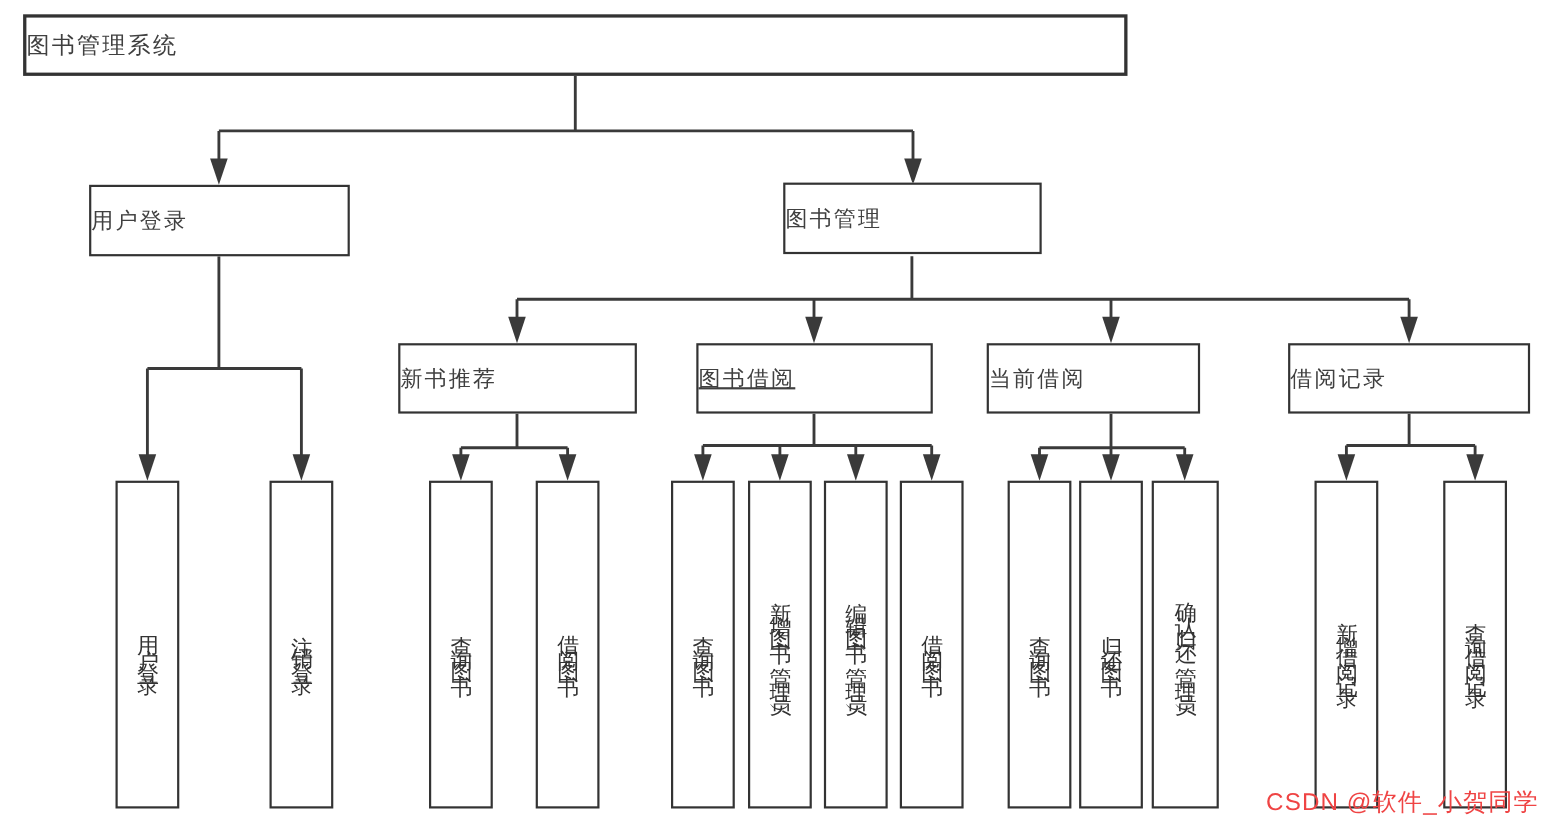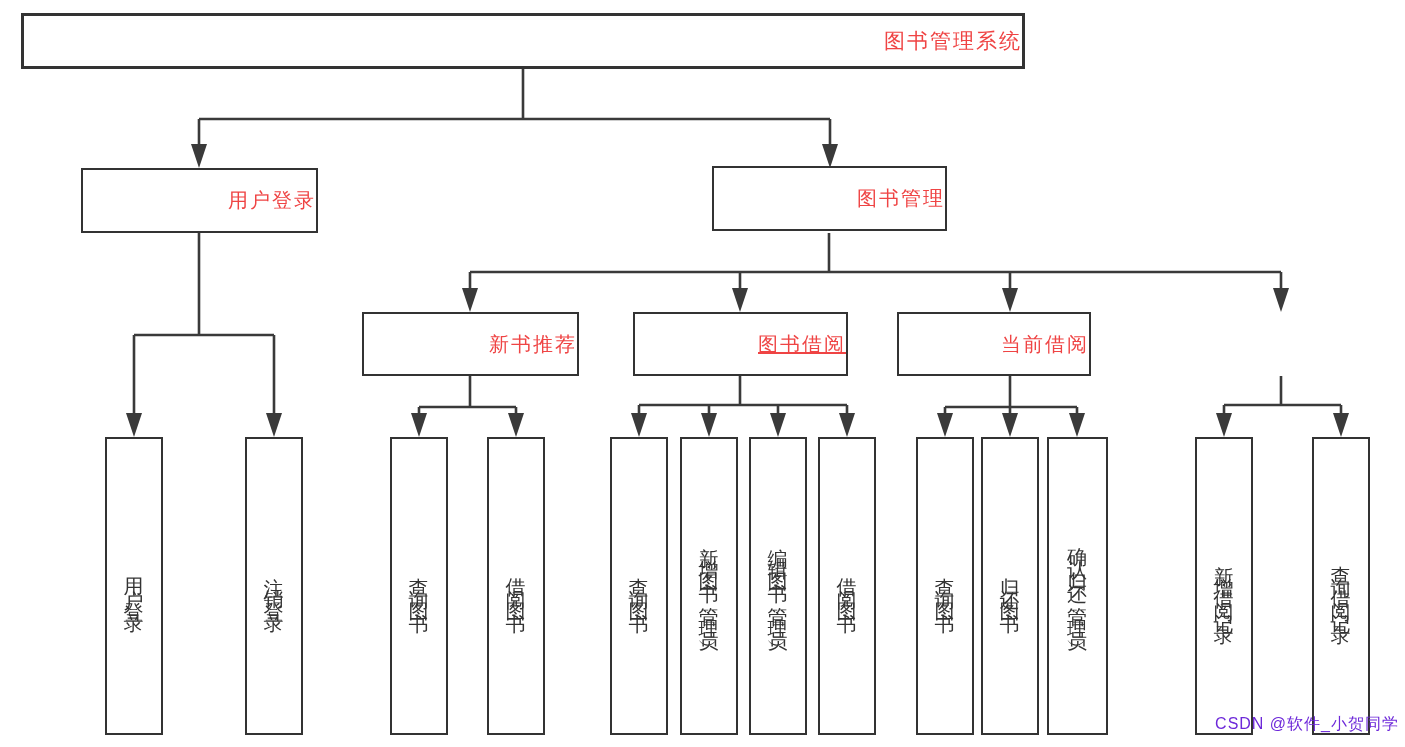--- a/index.html
+++ b/index.html
@@ -33,25 +33,25 @@
     fill: #3a3a3a;
     stroke: none;
   }
   .box {
     position: absolute;
     box-sizing: border-box;
     background: #ffffff;
     border: 2px solid #333333;
     display: flex;
     align-items: center;
-    justify-content: flex-end;
+    justify-content: flex-start;
     z-index: 2;
     font-size: 20px;
     letter-spacing: 2px;
-    color: #ef4444;
+    color: #404040;
   }
   .box.root {
     border-width: 3px;
     font-size: 21px;
   }
   .leaf {
     position: absolute;
     box-sizing: border-box;
     top: 437px;
     height: 298px;
@@ -69,23 +69,23 @@
     font-size: 20px;
     letter-spacing: 12px;
     line-height: 1;
     color: #333333;
     white-space: nowrap;
   }
   .watermark {
     position: absolute;
     top: 714px;
     right: 6px;
-    font-size: 16px;
+    font-size: 22px;
     letter-spacing: 1px;
-    color: #6d28d9;
+    color: #ef4444;
     z-index: 5;
     white-space: nowrap;
   }
 </style>
 </head>
 <body>
 
 <div class="canvas">
 
   <svg class="connectors" viewBox="0 0 1405 747" xmlns="http://www.w3.org/2000/svg" aria-hidden="true">
@@ -128,28 +128,31 @@
     <span>图书管理系统</span>
   </div>
 
   <div class="box" style="left:81px; top:168px; width:237px; height:65px;">
     <span>用户登录</span>
   </div>
   <div class="box" style="left:712px; top:166px; width:235px; height:65px;">
     <span>图书管理</span>
   </div>
 
-  <div class="box" style="left:362px; top:312px; width:217px; height:64px;padding-left:24px;">
+  <div class="box" style="left:362px; top:312px; width:217px; height:64px;">
     <span>新书推荐</span>
   </div>
   <div class="box" style="left:633px; top:312px; width:215px; height:64px;text-decoration:underline;">
     <span>图书借阅</span>
   </div>
   <div class="box" style="left:861px; top:312px; width:194px; height:64px;margin-left:36px;">
     <span>当前借阅</span>
+  </div>
+  <div class="box" style="left:1171px; top:312px; width:220px; height:64px;">
+    <span>借阅记录</span>
   </div>
 
   <div class="leaf" style="left:105px;">
     <span class="vtext">用户登录</span>
   </div>
   <div class="leaf" style="left:245px;">
     <span class="vtext">注销登录</span>
   </div>
 
   <div class="leaf" style="left:390px;">

